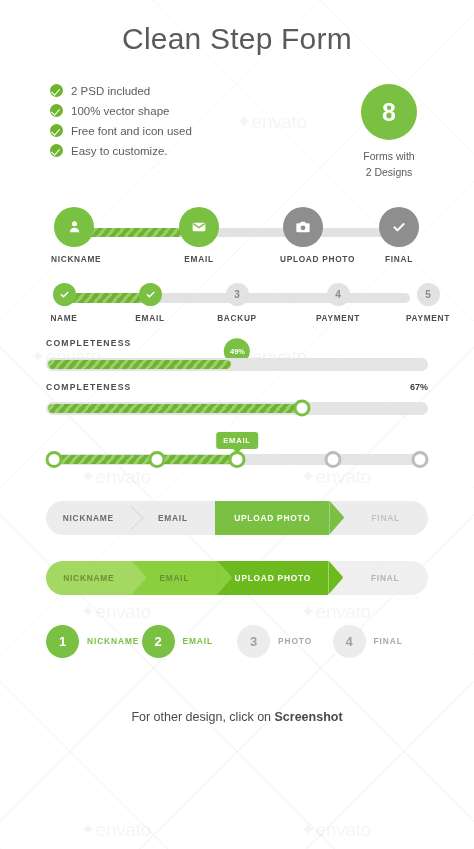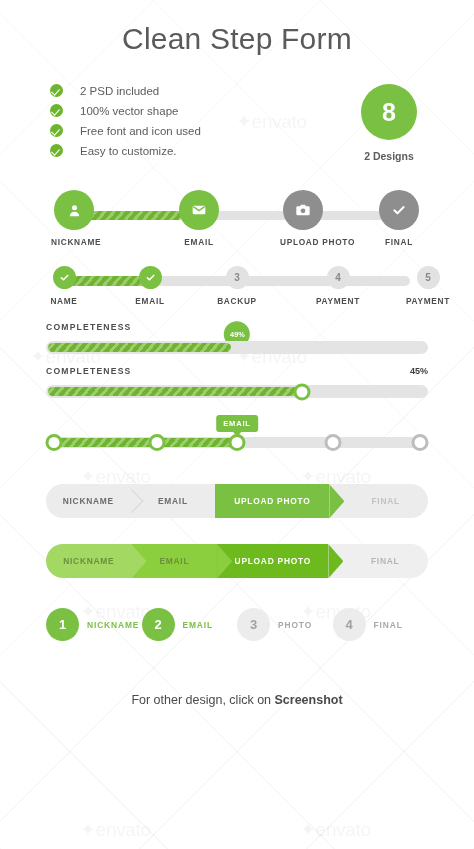--- a/index.html
+++ b/index.html
@@ -49,21 +49,21 @@
     display: flex;
     align-items: flex-start;
     padding: 20px 30px 0 50px;
   }
 
   .feature-list { flex: 1; padding-top: 8px; }
   .feature-row {
     display: flex;
     align-items: center;
     margin-bottom: 7px;
-    gap: 17px;
+    gap: 8px;
   }
   .check-badge {
     width: 13px; height: 13px;
     border-radius: 50%;
     background: #6fb42e;
     position: relative;
     flex: 0 0 auto;
   }
   .check-badge::after {
     content: "";
@@ -94,21 +94,21 @@
     justify-content: center;
     color: #ffffff;
     font-size: 25px;
     font-weight: 700;
   }
   .badge-line {
     font-size: 10.5px;
     color: #5c5c5c;
     line-height: 1.55;
   }
-  .badge-line.bold { font-weight: 700; }
+  .badge-line.bold { font-weight: 400; }
 
   
   .section { padding: 0 46px; position: relative; }
 
   
   .icon-steps {
     position: relative;
     height: 54px;
     margin-top: 26px;
   }
@@ -448,20 +448,21 @@
         <span class="feature-text">Free font and icon used</span>
       </div>
       <div class="feature-row">
         <span class="check-badge"></span>
         <span class="feature-text">Easy to customize.</span>
       </div>
     </div>
 
     <div class="badge-col">
       <div class="count-circle">8</div>
+      <div class="badge-line">Forms with</div>
       <div class="badge-line bold">2 Designs</div>
     </div>
 
   </div>
 
   <div class="section">
     <div class="icon-steps">
 
       <div class="icon-track">
         <div class="icon-track-fill" style="width:33%"></div>
@@ -563,21 +564,21 @@
       <div class="bar-rail">
         <div class="bar-fill" style="width:48%"></div>
       </div>
     </div>
   </div>
 
   <div class="section">
     <div class="bar-block">
       <div class="bar-head">
         <span class="bar-caption">COMPLETENESS</span>
-        <span class="bar-value">45%</span>
+        <span class="bar-value">67%</span>
       </div>
       <div class="bar-rail">
         <div class="bar-fill" style="width:67%"></div>
         <div class="knob" style="left:67%"></div>
       </div>
     </div>
   </div>
 
   <div class="section">
     <div class="dot-block">

